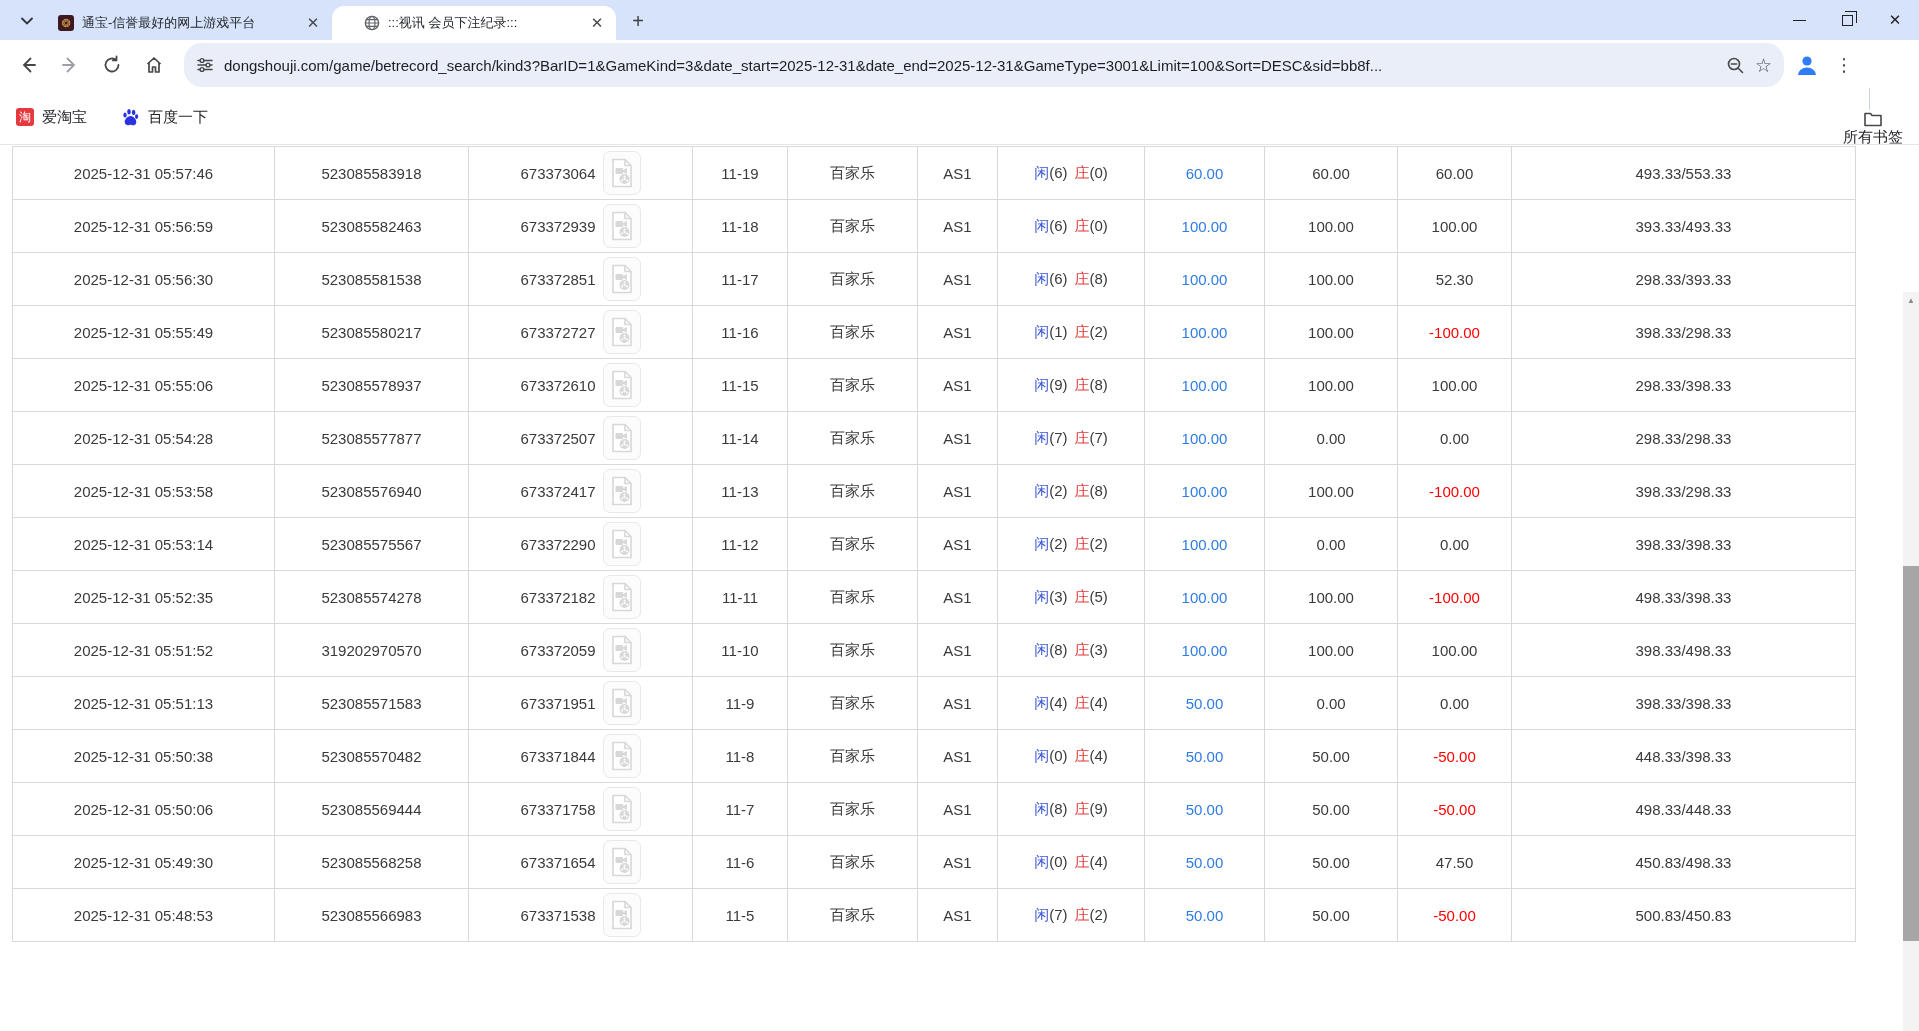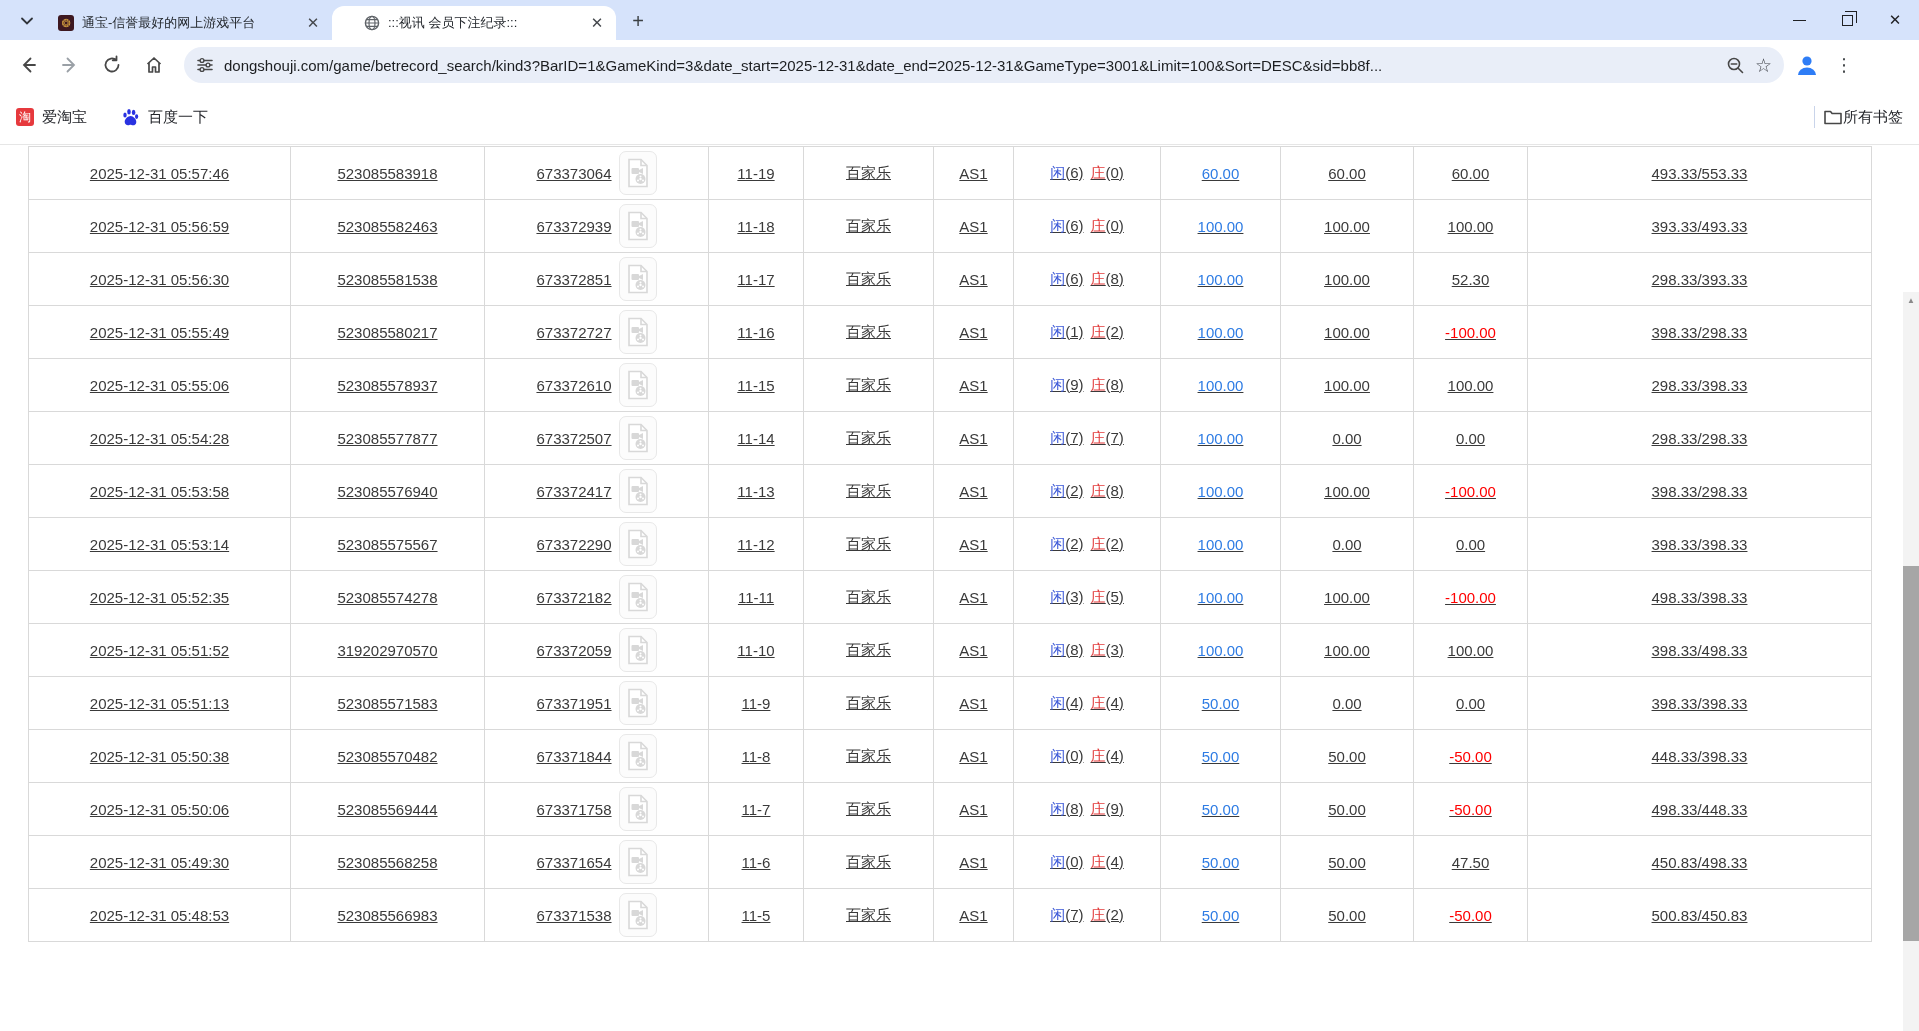--- a/index.html
+++ b/index.html
@@ -25,41 +25,41 @@
   .winbtn { width:48px; height:40px; display:flex; align-items:center; justify-content:center;
     color:#202124; font-size:15px; }
   .winbtn .restore { width:11px; height:11px; border:1.5px solid #202124; position:relative; background:transparent; }
   .winbtn .restore:before { content:""; position:absolute; left:2px; top:-5px; width:11px; height:11px;
     border:1.5px solid #202124; border-left:none; border-bottom:none; }
   .winbtn .minim { width:13px; height:0; border-top:1.5px solid #202124; }
 
   .toolbar { position:absolute; left:0; top:40px; width:1919px; height:50px; background:#fff;
     display:flex; align-items:center; padding:0 10px; gap:6px; }
   .navbtn { width:36px; height:36px; display:flex; align-items:center; justify-content:center; }
-  .urlbar { margin-left:6px; height:36px; width:1600px; background:#e9eef8; border-radius:18px;
+  .urlbar { margin-left:6px; height:44px; width:1600px; background:#e9eef8; border-radius:18px;
     display:flex; align-items:center; padding:0 12px; gap:10px; }
   .urltext { flex:1; font-size:15px; font-weight:500; color:#1c1e21; white-space:nowrap;
     overflow:hidden; }
   .urlicon { display:flex; align-items:center; justify-content:center; }
   .star { font-size:19px; color:#40434a; }
   .avatar { width:34px; height:34px; border-radius:50%; display:flex; align-items:center; justify-content:center; }
   .kebab { font-size:18px; color:#3c4043; width:28px; text-align:center; }
 
   .bookmarksbar { position:absolute; left:0; top:90px; width:1919px; height:55px; background:#fff;
     border-bottom:1px solid #e6e6e6; display:flex; align-items:center; padding:0 16px; }
   .bm { display:flex; align-items:center; gap:8px; font-size:15px; color:#24262b; margin-right:34px; }
   .bm-ico-tao { width:18px; height:18px; background:#e6393d; color:#fff; border-radius:3px;
     font-size:12px; line-height:18px; text-align:center; }
-  .bm-right { margin-left:auto; display:flex; align-items:center; font-size:15px; color:#24262b; }
+  .bm-right { margin-left:auto; display:flex; align-items:center; font-size:15px; color:#24262b;flex-direction:column; }
   .bm-divider { width:1px; height:22px; background:#c9d4ea; margin-right:8px; }
 
   
   .page { position:absolute; left:0; top:146px; width:1919px; height:885px; background:#fff; }
-  table.bets { border-collapse:collapse; table-layout:fixed; position:absolute; left:28px; top:0;
-    width:1843px; font-size:15px; color:#3a3a3a;text-decoration:underline; }
+  table.bets { border-collapse:collapse; table-layout:fixed; position:absolute; left:12px; top:0;
+    width:1843px; font-size:15px; color:#3a3a3a; }
   table.bets td { border:1px solid #d9d9d9; text-align:center; height:53px; background:#fff;
     overflow:hidden; white-space:nowrap; }
   .c1{width:262px}.c2{width:194px}.c3{width:224px}.c4{width:95px}.c5{width:130px}
   .c6{width:80px}.c7{width:147px}.c8{width:120px}.c9{width:133px}.c10{width:114px}.c11{width:344px}
   .pl { color:#3a57d7; }
   .bk { color:#e23b3b; }
   .betlink { color:#2e7ce4; text-decoration:none; cursor:pointer; }
   td.neg { color:#ff0000; }
   .grp + .grp { margin-left:7px;margin-top:37px; }
   .roundwrap { display:flex; align-items:center; justify-content:center; gap:7px; }

